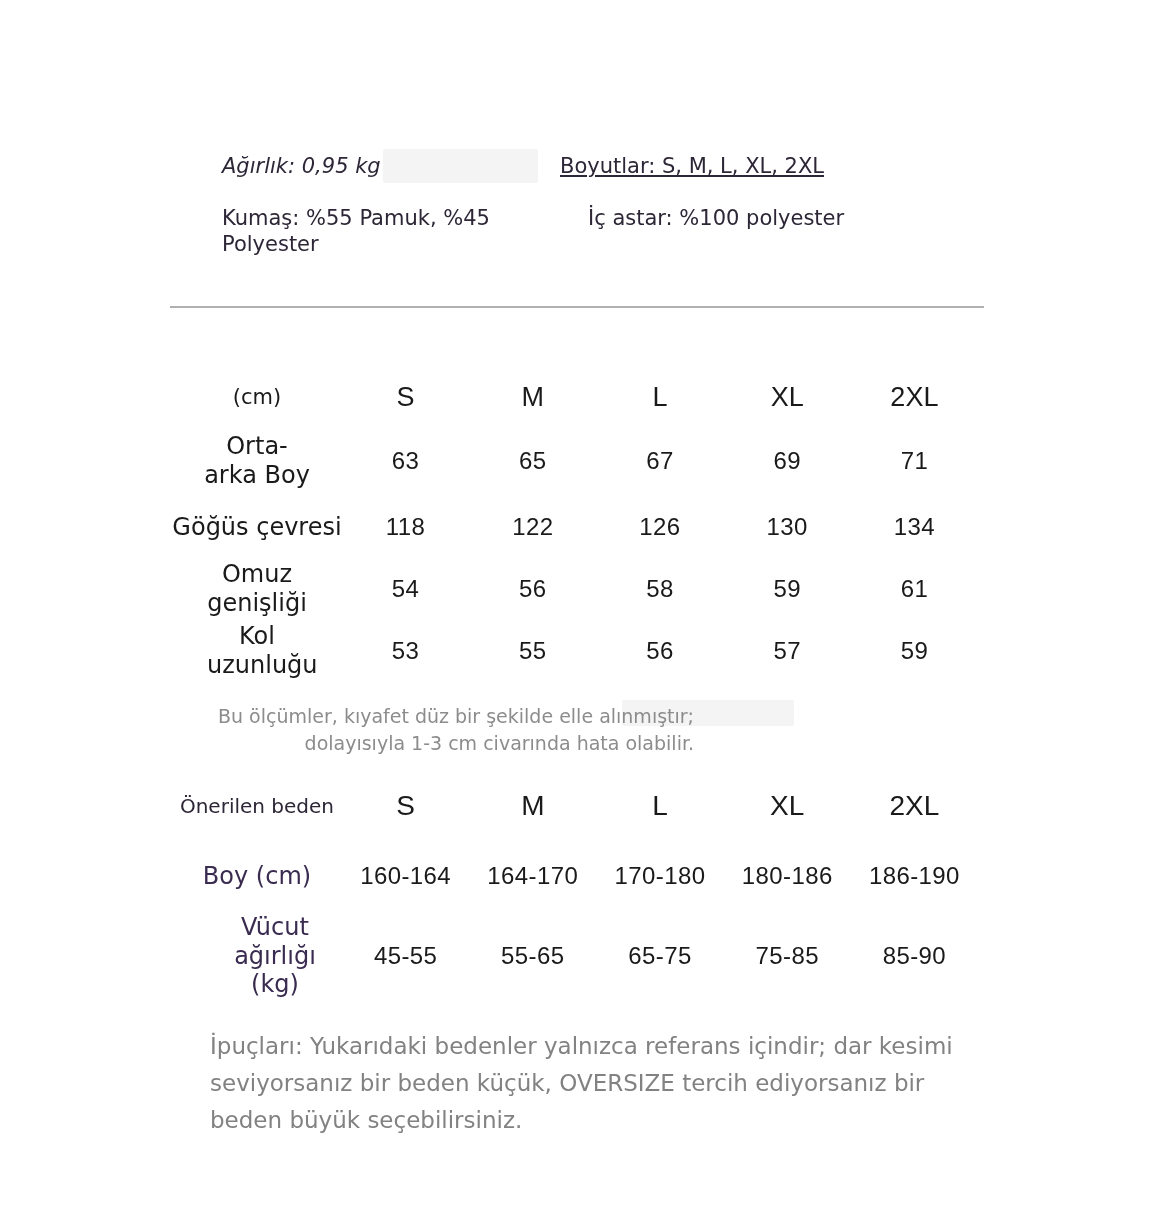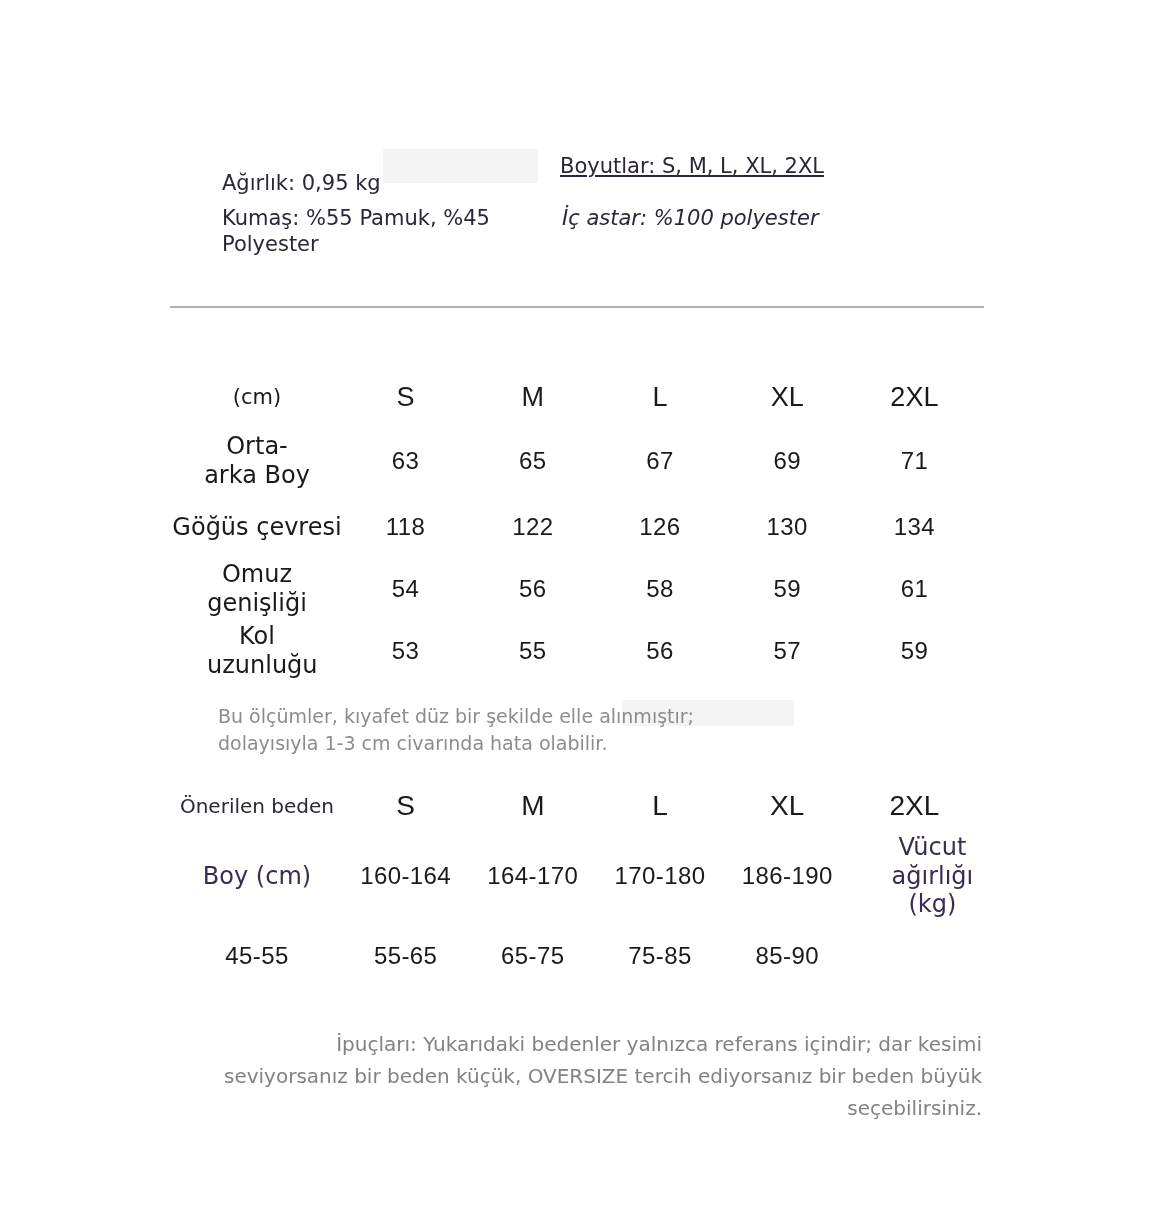--- a/index.html
+++ b/index.html
@@ -6,24 +6,24 @@
   .page {
     position:relative; width:1154px; height:1227px;
     background:var(--page-bg,#ffffff); overflow:hidden;
     font-family:"DejaVu Sans", sans-serif; color:var(--table-ink,#1a1a1a);
   }
   .artifact { position:absolute; background:var(--artifact-gray,#f4f4f4); border-radius:2px; }
   .a1 { left:383px; top:149px; width:155px; height:34px; }
   .a2 { left:622px; top:700px; width:172px; height:26px; }
 
   .info-item { position:absolute; font-size:21px; color:var(--ink-dark,#2d2636); line-height:1.22; }
-  .pos-weight { left:222px; top:171px; }
+  .pos-weight { left:222px; top:154px;font-style:italic; }
   .pos-sizes  { left:560px; top:154px;text-decoration:underline; }
   .pos-fabric { left:222px; top:206px; width:272px; }
-  .pos-lining { left:562px; top:206px;font-style:italic; }
+  .pos-lining { left:588px; top:206px; }
 
   .divider { position:absolute; left:170px; top:306px; width:814px; height:2px;
              background:var(--divider-gray,#b0b0b0); }
 
   .size-table { position:absolute; left:172px; width:806px; display:grid;
                 grid-template-columns:170px repeat(5,1fr); }
   .t1 { top:368px; grid-template-rows:58px 70px 62px 62px 62px; }
   .t2 { top:776px; grid-template-rows:60px 80px 80px; }
 
   .cell { display:flex; align-items:center; justify-content:center;
@@ -36,23 +36,23 @@
   .hdr-lbl  { font-size:20px; white-space:nowrap; color:var(--ink-dark,#2d2636); }
   .nowrap   { white-space:nowrap; }
   .purple   { color:var(--purple-label,#3a2c50); }
   .row-lbl > span { display:block; }
   .w112 > span { max-width:112px; }
   .w104 > span { max-width:104px; }
   .w100 > span { max-width:100px; }
   .w142 > span { max-width:142px;margin-left:36px; }
 
   .note { position:absolute; left:218px; top:703px; font-size:19px;
-          color:var(--muted-gray,#8c8c8c); line-height:1.42; }
-  .tips { position:absolute; left:210px; top:1028px; width:772px; font-size:20px;
-          color:var(--tips-gray,#828282); line-height:1.6;text-align:right; }
+          color:var(--muted-gray,#8c8c8c); line-height:1.42;text-align:right; }
+  .tips { position:absolute; left:210px; top:1028px; width:772px; font-size:23px;
+          color:var(--tips-gray,#828282); line-height:1.6; }
 </style>
 </head>
 <body>
 
 <div class="page">
 
   <div class="artifact a1"></div>
   <div class="artifact a2"></div>
 
   <div class="info-item pos-weight">Ağırlık: 0,95 kg</div>
@@ -119,20 +119,21 @@
     <div class="cell size-hdr">L</div>
     <div class="cell size-hdr">XL</div>
     <div class="cell size-hdr">2XL</div>
 
     <div class="cell row-lbl purple nowrap">
         <span>Boy (cm)</span>
       </div>
     <div class="cell num">160-164</div>
     <div class="cell num">164-170</div>
     <div class="cell num">170-180</div>
+    <div class="cell num">180-186</div>
     <div class="cell num">186-190</div>
 
     <div class="cell row-lbl purple w142">
         <span>Vücut ağırlığı (kg)</span>
       </div>
     <div class="cell num">45-55</div>
     <div class="cell num">55-65</div>
     <div class="cell num">65-75</div>
     <div class="cell num">75-85</div>
     <div class="cell num">85-90</div>

